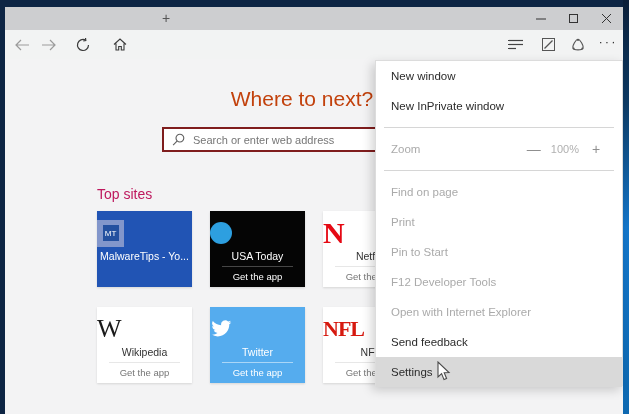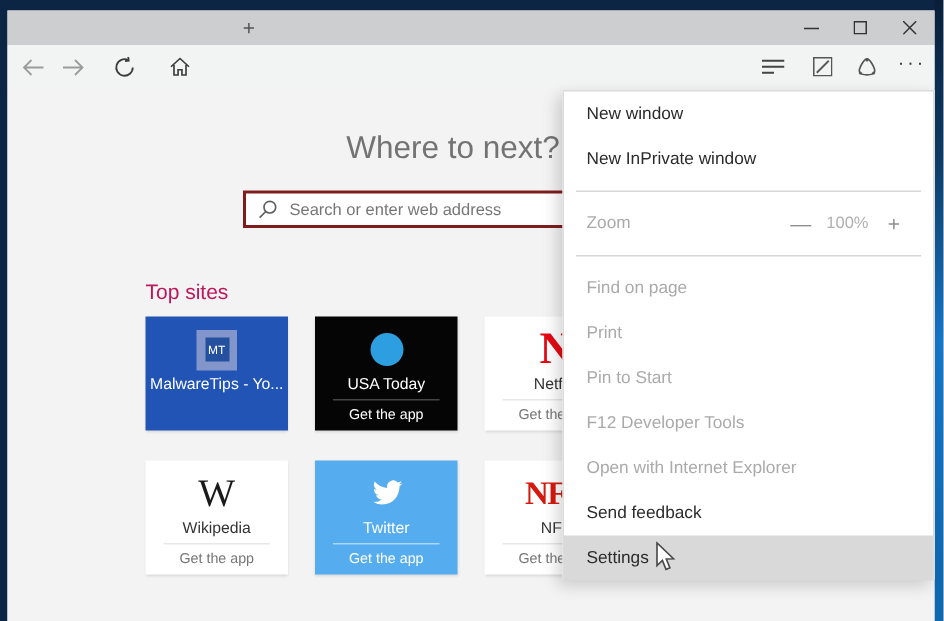--- a/index.html
+++ b/index.html
@@ -34,38 +34,38 @@
   .tb-home    { left:101px; }
   .tb-hub     { left:496px; }
   .tb-note    { left:529px; }
   .tb-share   { left:559px; }
   .tb-more    { left:589px; }
   .dots { font-size:13px; letter-spacing:2px; color:#333; padding-bottom:6px; }
 
   
   .page { position:absolute; left:0; top:52px; width:618px; height:355px; background:#f3f3f4; }
   .heading { position:absolute; left:0; top:28px; width:594px; text-align:center;
-    font-size:21px; font-weight:300; color:#737373; }
+    font-size:21px; font-weight:300; color:#c2410c; }
   .searchbox { position:absolute; left:157px; top:68px; width:312px; height:25px; background:#fff;
     border:2px solid #7f1d1d; display:flex; align-items:center; padding:0 8px; }
   .searchbox input { border:none; outline:none; flex:1; font-size:11px; color:#333;
     font-family:"Liberation Sans", sans-serif; margin-left:8px; background:transparent; }
   .searchbox input::placeholder { color:#767676; }
 
   .topsites-title { position:absolute; left:92px; top:127px; font-size:14px; color:#be185d; }
   .tiles { position:absolute; left:92px; top:152px; width:360px; }
   .tile { position:absolute; width:95px; height:76px; background:#fff; box-shadow:0 1px 2px rgba(0,0,0,0.12); }
   .t0 { left:0;     top:0; }
   .t1 { left:113px; top:0; }
   .t2 { left:226px; top:0; }
   .t3 { left:0;     top:96px; }
   .t4 { left:113px; top:96px; }
   .t5 { left:226px; top:96px; }
   .tile .logo { position:absolute; left:0; top:5px; width:100%; height:34px;
-    display:flex; align-items:center; justify-content:center; }
+    display:flex; align-items:center; }
   .tile .label { position:absolute; left:0; top:39px; width:100%; text-align:center;
     font-size:10.5px; color:#333; white-space:nowrap; overflow:hidden; }
   .tile .tdivider { position:absolute; left:12px; right:12px; top:55px; height:1px; background:#e7e7e7; }
   .tile .applink { position:absolute; left:0; top:60px; width:100%; text-align:center;
     font-size:9.5px; color:#767676; }
 
   .tile-malwaretips { background:#2154b4; }
   .tile-malwaretips .label { color:#fff; }
   .mt-outer { width:27px; height:27px; background:#8296cb; display:flex; align-items:center; justify-content:center; }
   .mt-inner { width:16px; height:16px; background:#24509f; color:#fff; font-size:8px;

